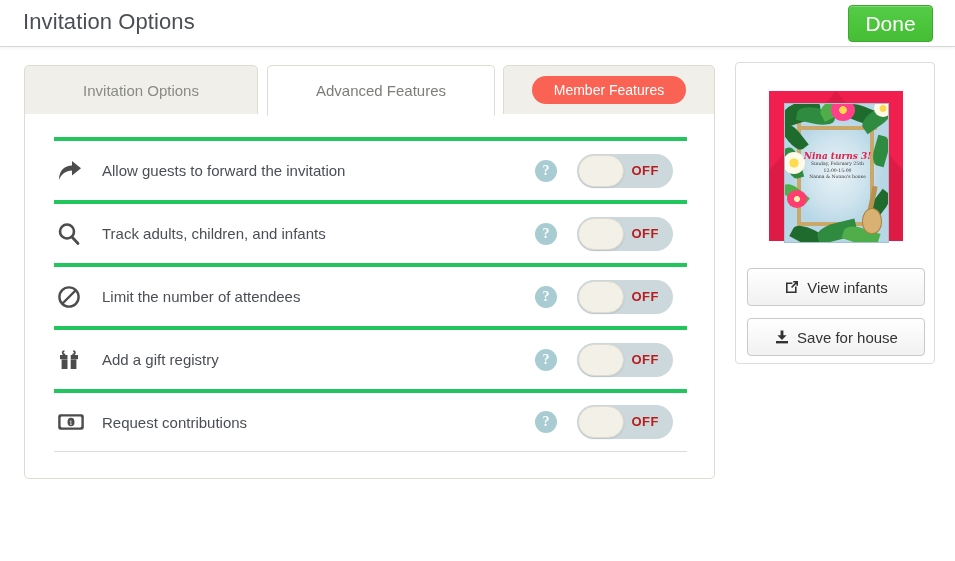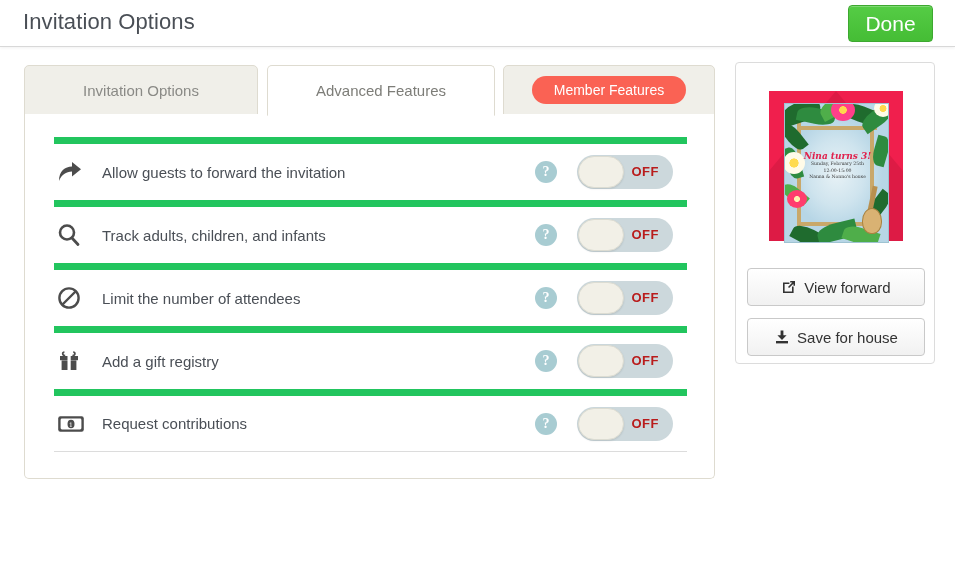--- a/index.html
+++ b/index.html
@@ -82,21 +82,21 @@
     z-index: 1;
   }
 
   #feature-list {
     position: absolute; left: 29px; top: 23px;
     width: 633px;
   }
   .feature-row {
     position: relative;
     height: 63px;
-    border-top: 7px solid #22c55e;
+    border-top: 4px solid #22c55e;
     display: flex; align-items: center;
   }
   .feature-row:last-child { border-bottom: 1px solid #dcdcdc; }
 
   .row-icon {
     width: 44px; flex: 0 0 44px;
     display: flex; align-items: center; justify-content: flex-start;
     padding-left: 3px;
     color: #4c4c4c;
   }
@@ -403,21 +403,21 @@
     </div>
   </div>
 
   <div class="preview-btn" id="btn-view-preview">
     <span class="btn-ico">
       <svg width="16" height="16" viewBox="0 0 16 16">
         <path d="M2 3.4 H8.4 V5 H3.6 V12.4 H11 V7.6 H12.6 V14 H2 Z" fill="#333333"></path>
         <path d="M9.2 2 H14 V6.8 H12.4 V4.7 L8.1 9 L7 7.9 L11.3 3.6 H9.2 Z" fill="#333333"></path>
       </svg>
     </span>
-    <span>View forward</span>
+    <span>View infants</span>
   </div>
 
   <div class="preview-btn" id="btn-save-later">
     <span class="btn-ico">
       <svg width="16" height="16" viewBox="0 0 16 16">
         <path d="M6.6 1.4 H9.4 V6.3 H12.6 L8 11 L3.4 6.3 H6.6 Z" fill="#333333"></path>
         <rect x="2" y="12" width="12" height="2.4" fill="#333333"></rect>
       </svg>
     </span>
     <span>Save for house</span>

